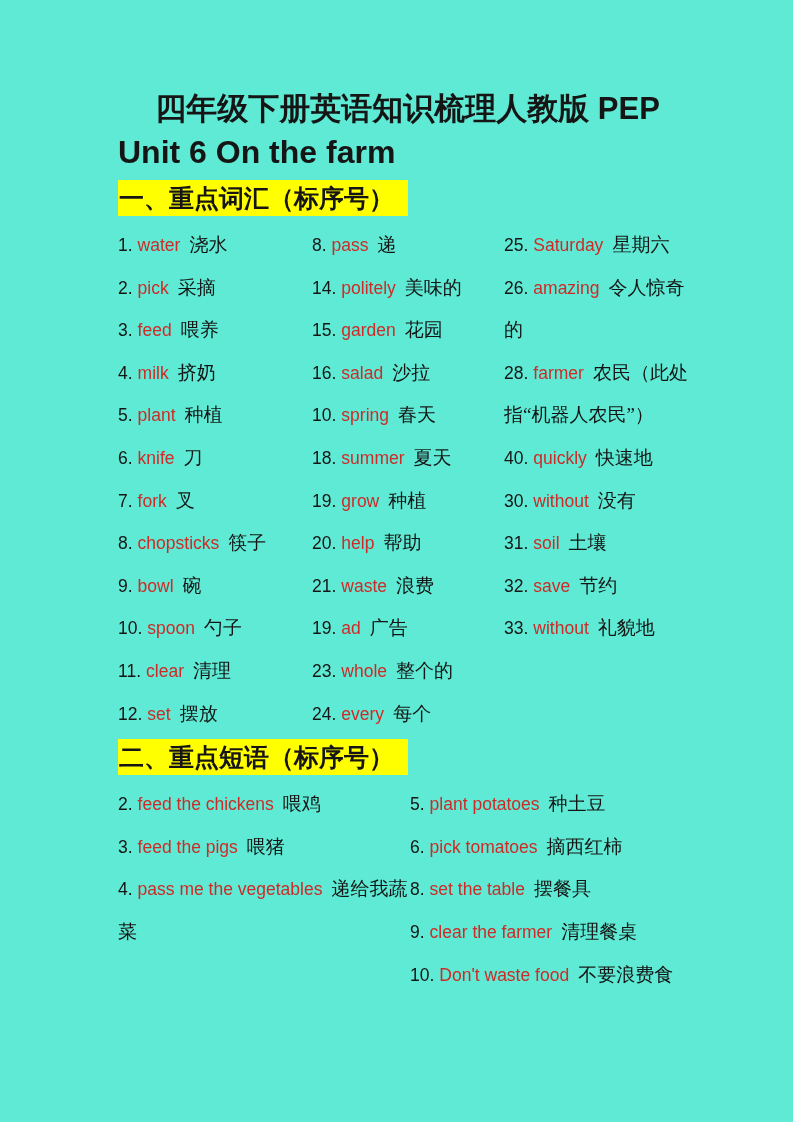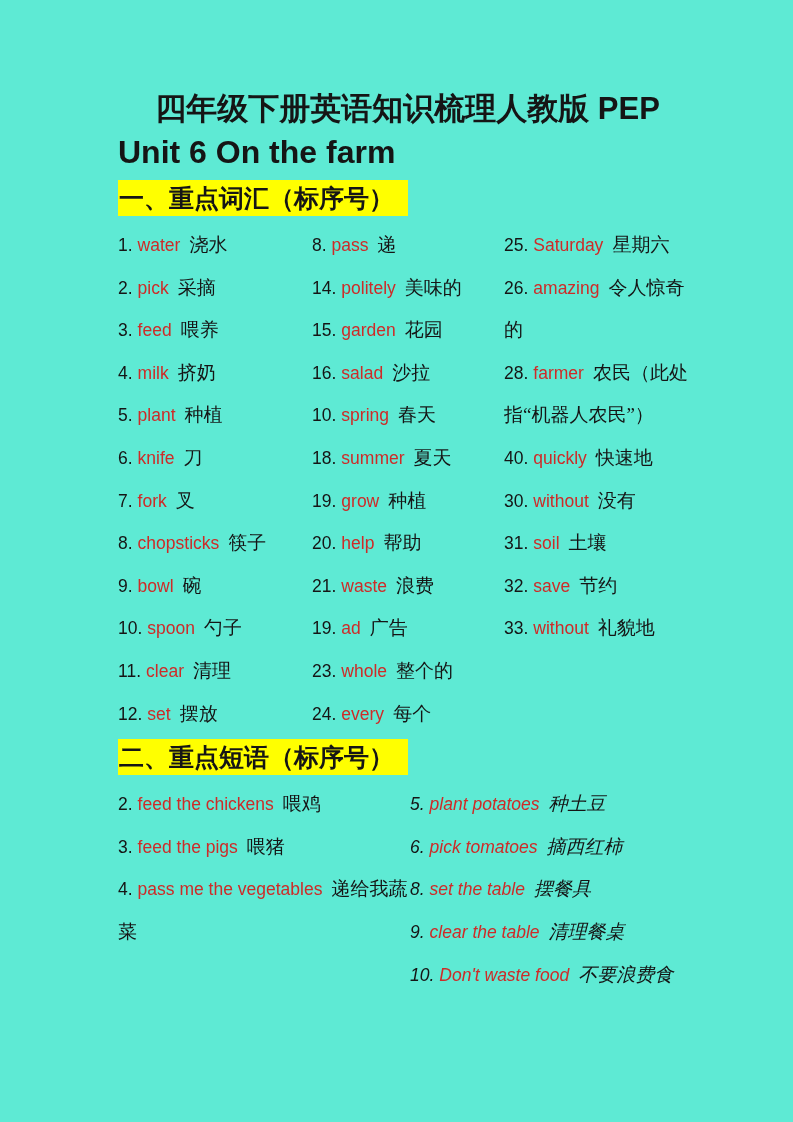--- a/index.html
+++ b/index.html
@@ -56,21 +56,21 @@
     display: flex;
     align-items: flex-start;
   }
   .col {
     box-sizing: border-box;
   }
   .vocab-cols .col:nth-child(1) { width: 194px; }
   .vocab-cols .col:nth-child(2) { width: 192px; }
   .vocab-cols .col:nth-child(3) { width: 191px; }
   .phrase-cols .col:nth-child(1) { width: 292px; }
-  .phrase-cols .col:nth-child(2) { width: 285px; font-style: italic; }
+  .phrase-cols .col:nth-child(2) { width: 285px; }
   .item {
     font-size: 17.5px;
     line-height: 41.6px;
     color: var(--ink);
   }
   .item .num {
     color: var(--ink);
     font-weight: 500;
     margin-right: 5px;
   }
@@ -147,18 +147,18 @@
   <div class="cols phrase-cols" id="phrase-cols">
       <div class="col">
         <div class="item"><span class="num">2.</span><span class="en">feed the chickens</span><span class="zh">喂鸡</span></div>
         <div class="item"><span class="num">3.</span><span class="en">feed the pigs</span><span class="zh">喂猪</span></div>
         <div class="item"><span class="num">4.</span><span class="en">pass me the vegetables</span><span class="zh">递给我蔬菜</span></div>
       </div>
       <div class="col">
         <div class="item"><span class="num">5.</span><span class="en">plant potatoes</span><span class="zh">种土豆</span></div>
         <div class="item"><span class="num">6.</span><span class="en">pick tomatoes</span><span class="zh">摘西红柿</span></div>
         <div class="item"><span class="num">8.</span><span class="en">set the table</span><span class="zh">摆餐具</span></div>
-        <div class="item"><span class="num">9.</span><span class="en">clear the table</span><span class="zh">清理餐桌</span></div>
+        <div class="item"><span class="num">9.</span><span class="en">clear the farmer</span><span class="zh">清理餐桌</span></div>
         <div class="item"><span class="num">10.</span><span class="en">Don't waste food</span><span class="zh">不要浪费食</span></div>
       </div>
     </div>
 
 </div>
 
 </body></html>

